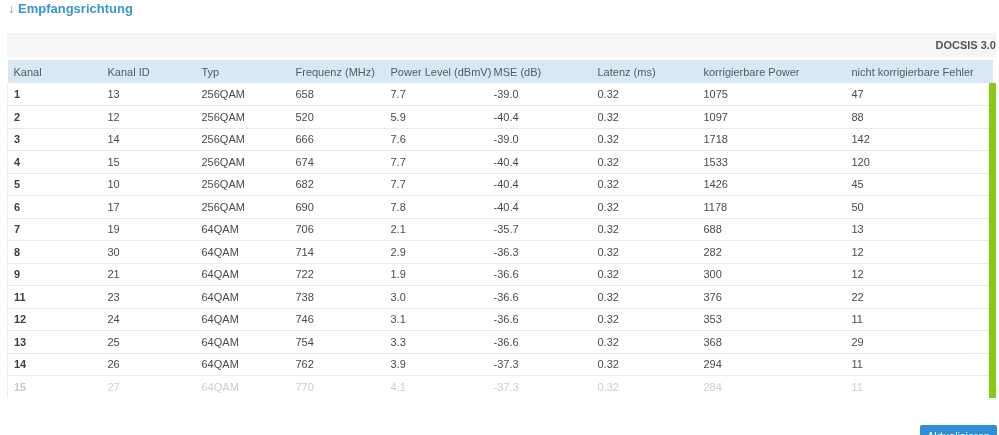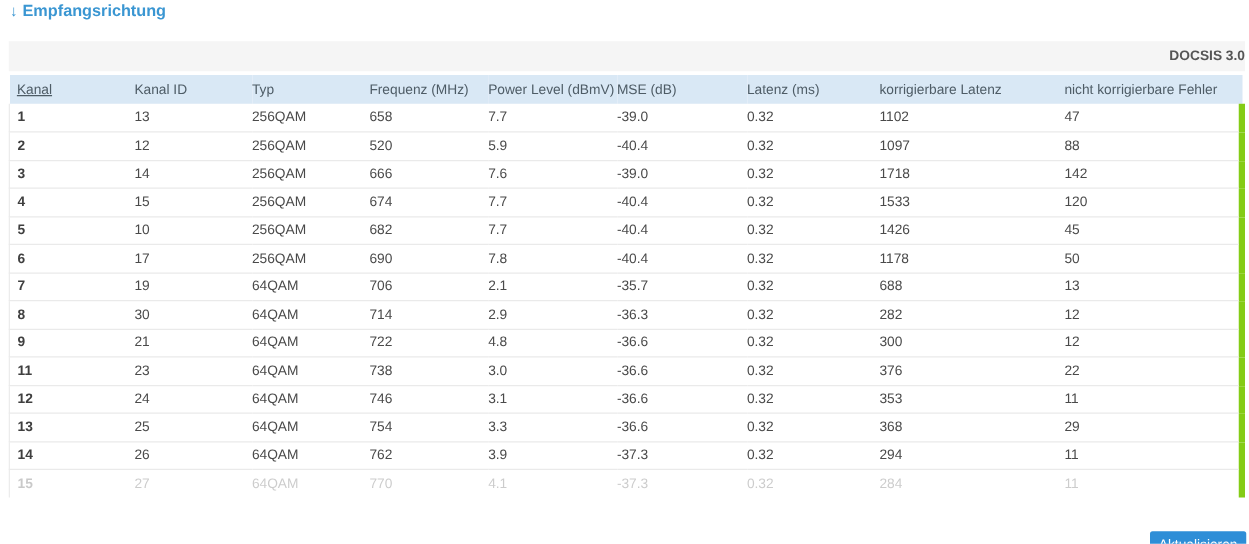--- a/index.html
+++ b/index.html
@@ -21,26 +21,26 @@
   .panel{position:absolute;left:7px;top:33px;width:989px;}
   .band{height:24px;line-height:24px;background:var(--band-bg);
     font-size:11px;font-weight:600;color:#555;padding-left:6px;text-align:right;}
   table{width:100%;border-collapse:collapse;table-layout:fixed;margin-top:3px;
     font-size:11px;}
   col.c1{width:100px}col.c2{width:94px}col.c3{width:94px}col.c4{width:95px}
   col.c5{width:103px}col.c6{width:104px}col.c7{width:106px}col.c8{width:148px}
   col.c9{width:auto}
   thead th{background:var(--header-bg);color:var(--header-text);font-weight:normal;
     text-align:left;height:23px;vertical-align:middle;}
-  thead th:first-child{padding-left:6px;text-decoration:underline;}
+  thead th:first-child{padding-left:6px;}
   tbody td{height:22.5px;vertical-align:middle;color:var(--body-text);
     border-bottom:1px solid var(--line);}
   tbody td:first-child{padding-left:6px;font-weight:600;color:#3f3f3f;
     border-left:1px solid #ececec;}
-  tbody td:last-child{border-right:5px solid #84cc16;}
+  tbody td:last-child{border-right:7px solid #84cc16;}
   tbody tr.faded{opacity:.28;}
   tbody tr.faded td{border-bottom:none;}
   .refresh{position:absolute;right:2px;top:425px;height:22px;padding:0 7px;
     background:var(--button-bg);color:#fff;border:none;border-radius:2px;
     font-size:11px;font-family:"Liberation Sans",sans-serif;cursor:pointer;}
 </style>
 </head>
 <body>
 
 <div class="page">
@@ -65,34 +65,34 @@
       </colgroup>
       <thead>
         <tr>
             <th>Kanal</th>
             <th>Kanal ID</th>
             <th>Typ</th>
             <th>Frequenz (MHz)</th>
             <th>Power Level (dBmV)</th>
             <th>MSE (dB)</th>
             <th>Latenz (ms)</th>
-            <th>korrigierbare Latenz</th>
+            <th>korrigierbare Power</th>
             <th>nicht korrigierbare Fehler</th>
           </tr>
       </thead>
       <tbody>
           <tr>
     <td>1</td>
     <td>13</td>
     <td>256QAM</td>
     <td>658</td>
     <td>7.7</td>
     <td>-39.0</td>
     <td>0.32</td>
-    <td>1102</td>
+    <td>1075</td>
     <td>47</td>
   </tr>
           <tr>
     <td>2</td>
     <td>12</td>
     <td>256QAM</td>
     <td>520</td>
     <td>5.9</td>
     <td>-40.4</td>
     <td>0.32</td>
@@ -163,21 +163,21 @@
     <td>-36.3</td>
     <td>0.32</td>
     <td>282</td>
     <td>12</td>
   </tr>
           <tr>
     <td>9</td>
     <td>21</td>
     <td>64QAM</td>
     <td>722</td>
-    <td>4.8</td>
+    <td>1.9</td>
     <td>-36.6</td>
     <td>0.32</td>
     <td>300</td>
     <td>12</td>
   </tr>
           <tr>
     <td>11</td>
     <td>23</td>
     <td>64QAM</td>
     <td>738</td>

